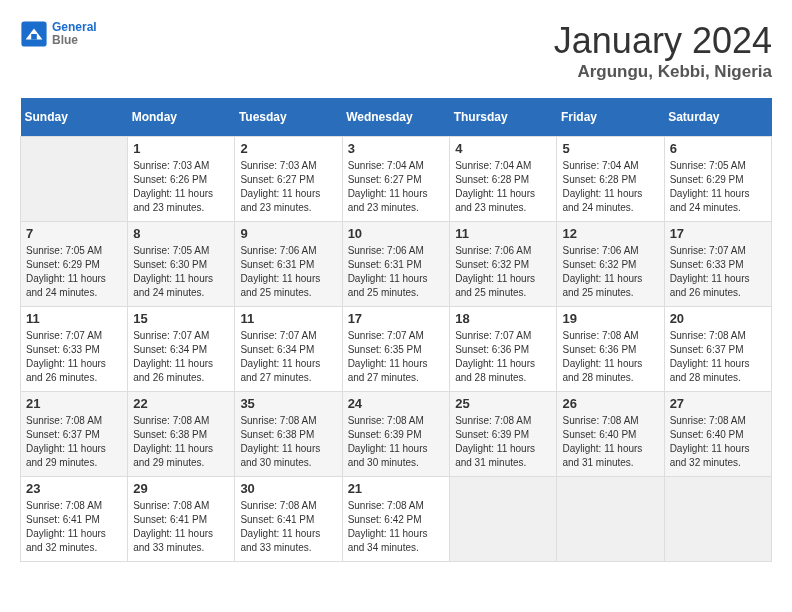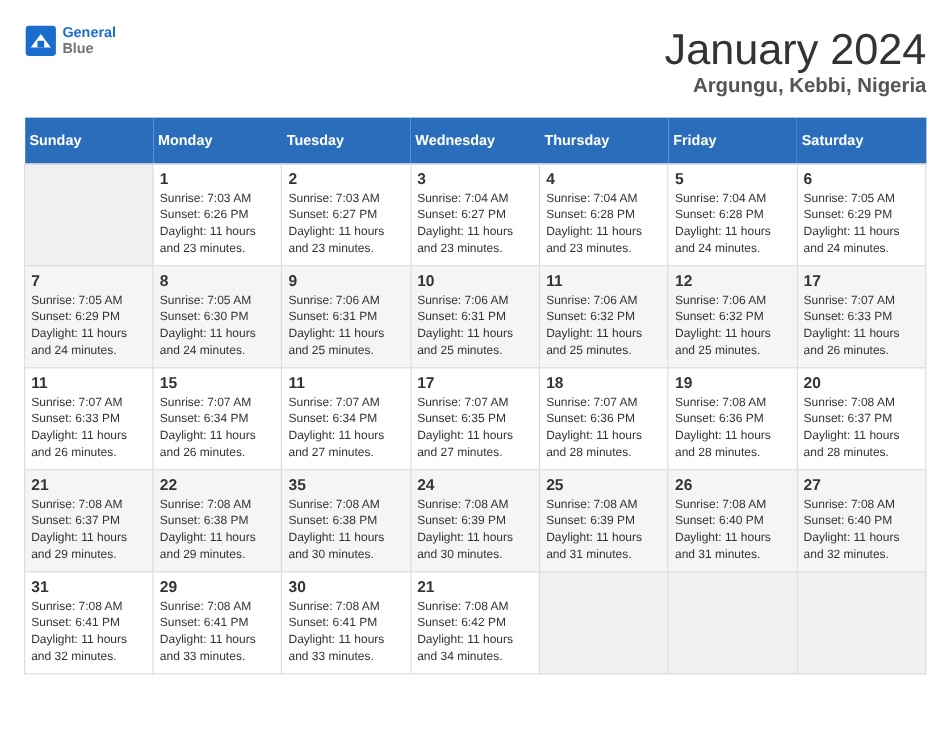--- a/index.html
+++ b/index.html
@@ -349,21 +349,21 @@
         <span class="day-number">27</span>
         <div class="day-info">
           Sunrise: 7:08 AM<br>
           Sunset: 6:40 PM<br>
           Daylight: 11 hours and 32 minutes.
         </div>
       </td>
       </tr>
       <tr>
         <td>
-        <span class="day-number">31</span>
+        <span class="day-number">23</span>
         <div class="day-info">
           Sunrise: 7:08 AM<br>
           Sunset: 6:41 PM<br>
           Daylight: 11 hours and 32 minutes.
         </div>
       </td>
         <td>
         <span class="day-number">29</span>
         <div class="day-info">
           Sunrise: 7:08 AM<br>

